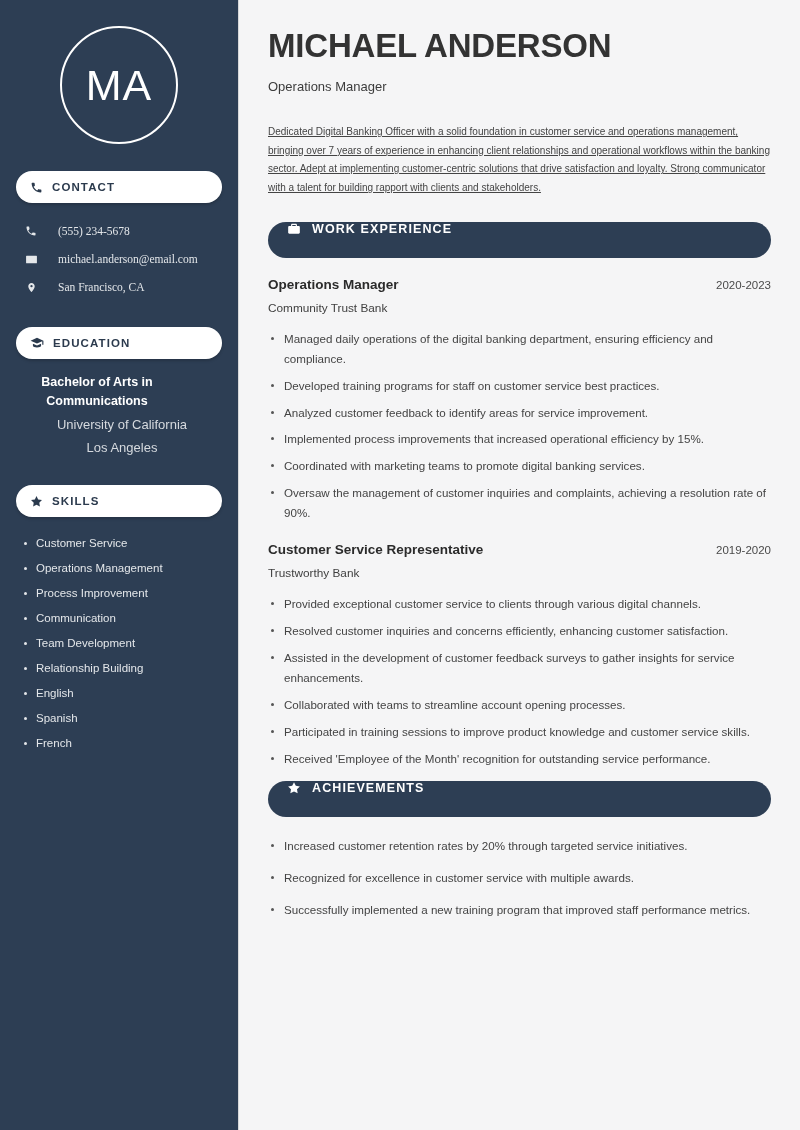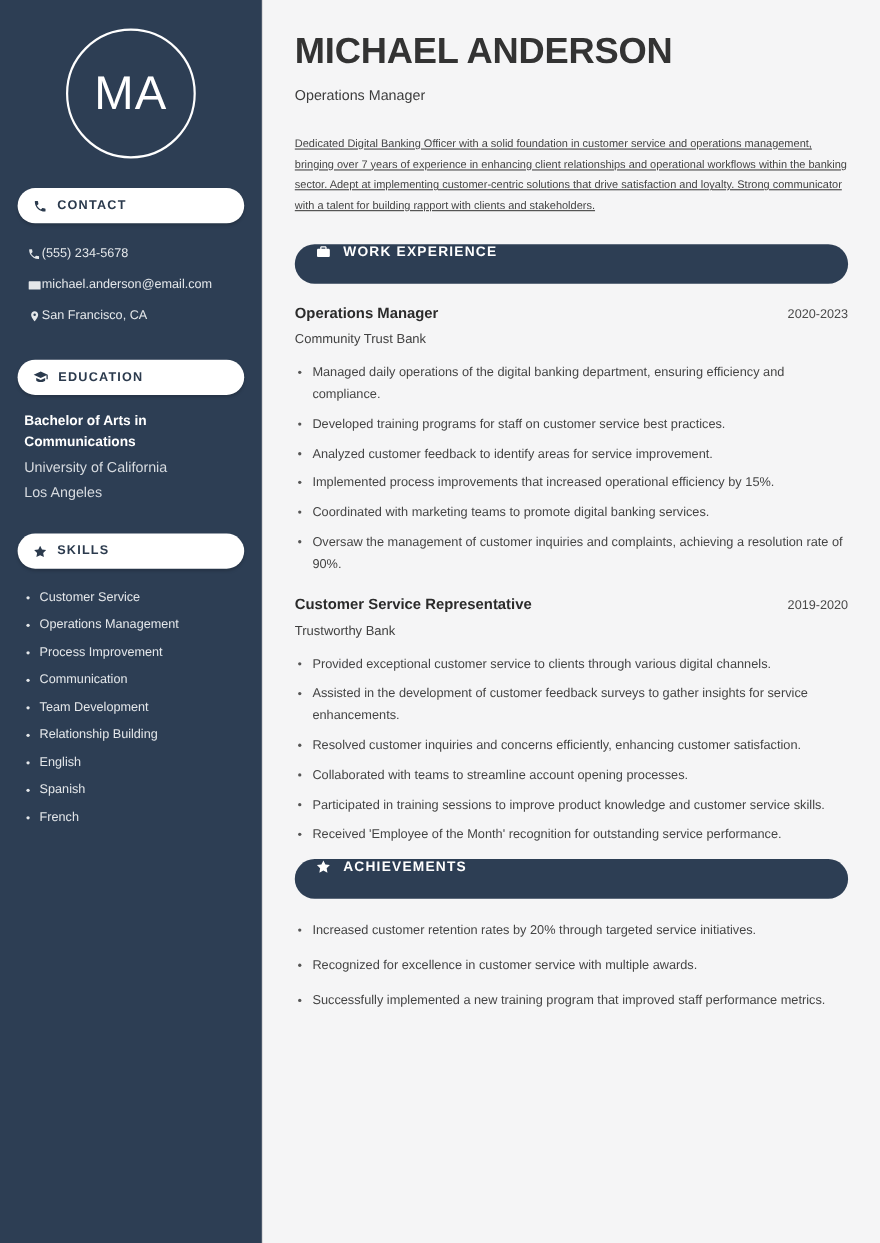--- a/index.html
+++ b/index.html
@@ -23,20 +23,21 @@
 
   
   .sidebar {
     width: 238px;
     min-width: 238px;
     height: 1130px;
     background: #2d3e54;
     padding: 0 16px;
     position: relative;
     box-shadow: 1px 0 0 rgba(0,0,0,0.12);
+    text-align: center;
   }
 
   .monogram-wrap {
     display: flex;
     justify-content: center;
     padding-top: 26px;
   }
   .monogram {
     width: 118px;
     height: 118px;
@@ -70,23 +71,24 @@
   }
   .pill svg { display: block; }
 
   .pill-spacer-contact { margin-top: 27px; }
   .pill-spacer { margin-top: 26px; }
 
   .contact-list { padding: 0 2px; }
   .contact-row {
     display: flex;
     align-items: center;
-    gap: 0;
+    gap: 20px;
     height: 28px;
     padding-left: 6px;
+    font-family: Liberation Serif, serif;
   }
   .contact-row .ico { width: 14px; display: flex; justify-content: center; }
   .contact-row .txt {
     color: #e4e7ea;
     font-size: 11.5px;
   }
 
   .edu-block { padding-left: 6px; }
   .edu-degree {
     color: #ffffff;
@@ -359,22 +361,22 @@
     <div class="job-gap"></div>
 
     <div>
       <div class="job-head">
         <span class="job-role">Customer Service Representative</span>
         <span class="job-dates">2019-2020</span>
       </div>
       <div class="job-company">Trustworthy Bank</div>
       <ul class="bullets">
         <li>Provided exceptional customer service to clients through various digital channels.</li>
+        <li>Resolved customer inquiries and concerns efficiently, enhancing customer satisfaction.</li>
         <li>Assisted in the development of customer feedback surveys to gather insights for service enhancements.</li>
-        <li>Resolved customer inquiries and concerns efficiently, enhancing customer satisfaction.</li>
         <li>Collaborated with teams to streamline account opening processes.</li>
         <li>Participated in training sessions to improve product knowledge and customer service skills.</li>
         <li>Received 'Employee of the Month' recognition for outstanding service performance.</li>
       </ul>
     </div>
 
     <div class="bar" style="margin-top:12px">
       <span>
         <svg width="14" height="14" viewBox="0 0 24 24" fill="#ffffff">
             <path d="M12 2l3.1 6.3 7 1-5 4.9 1.2 6.9L12 17.9 5.7 21.1 6.9 14.2l-5-4.9 7-1L12 2z"></path>

